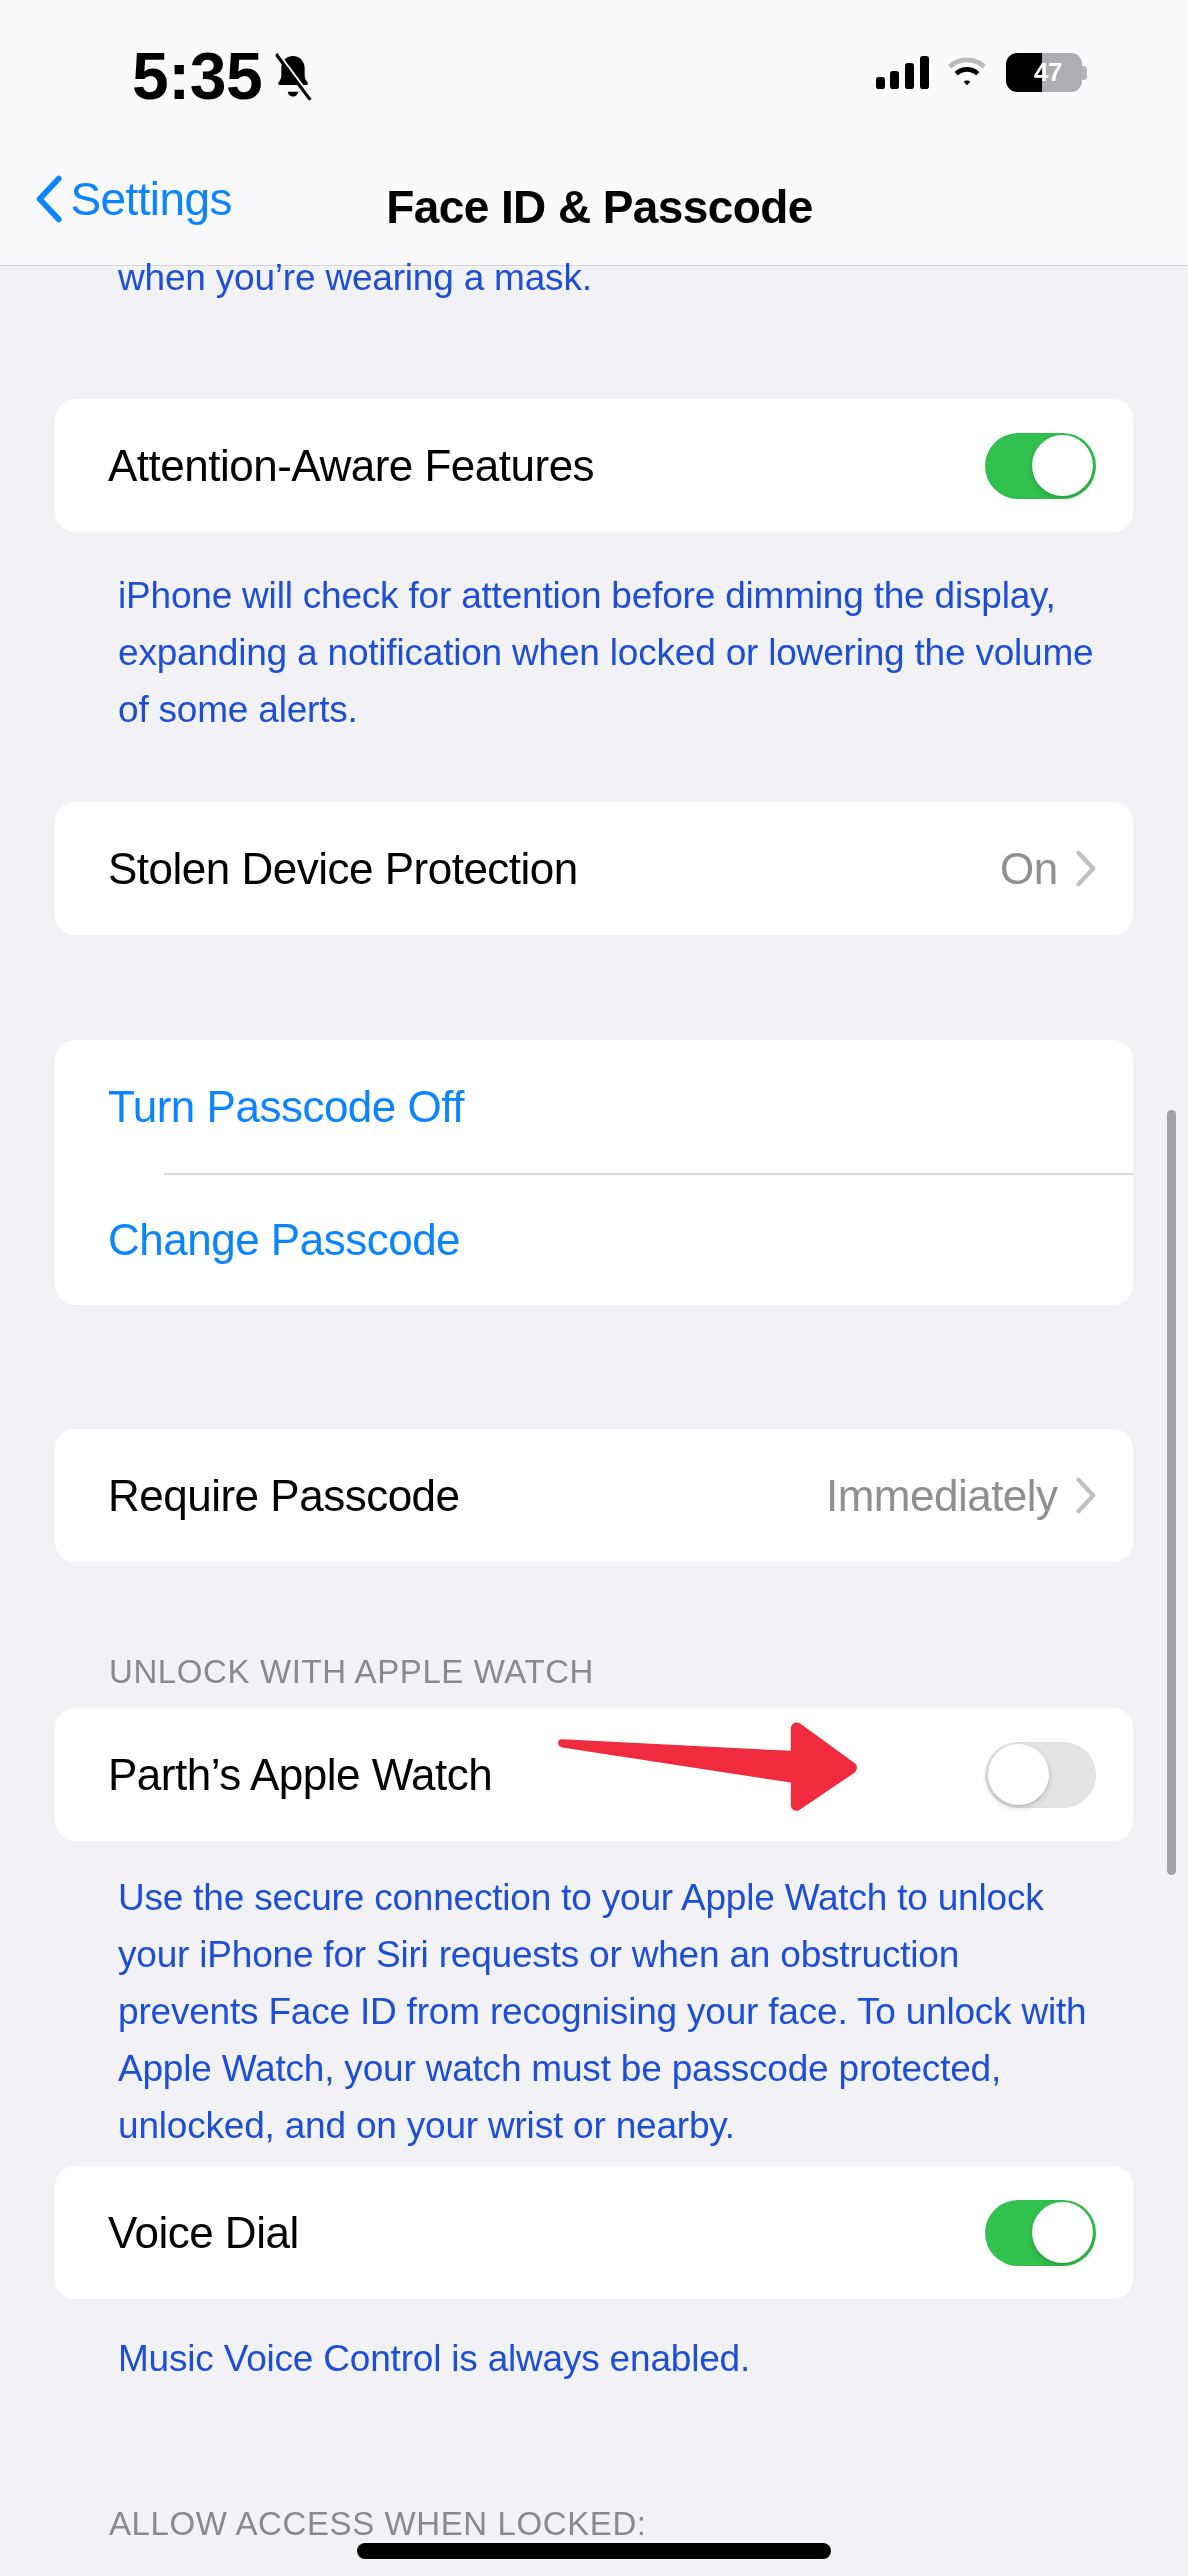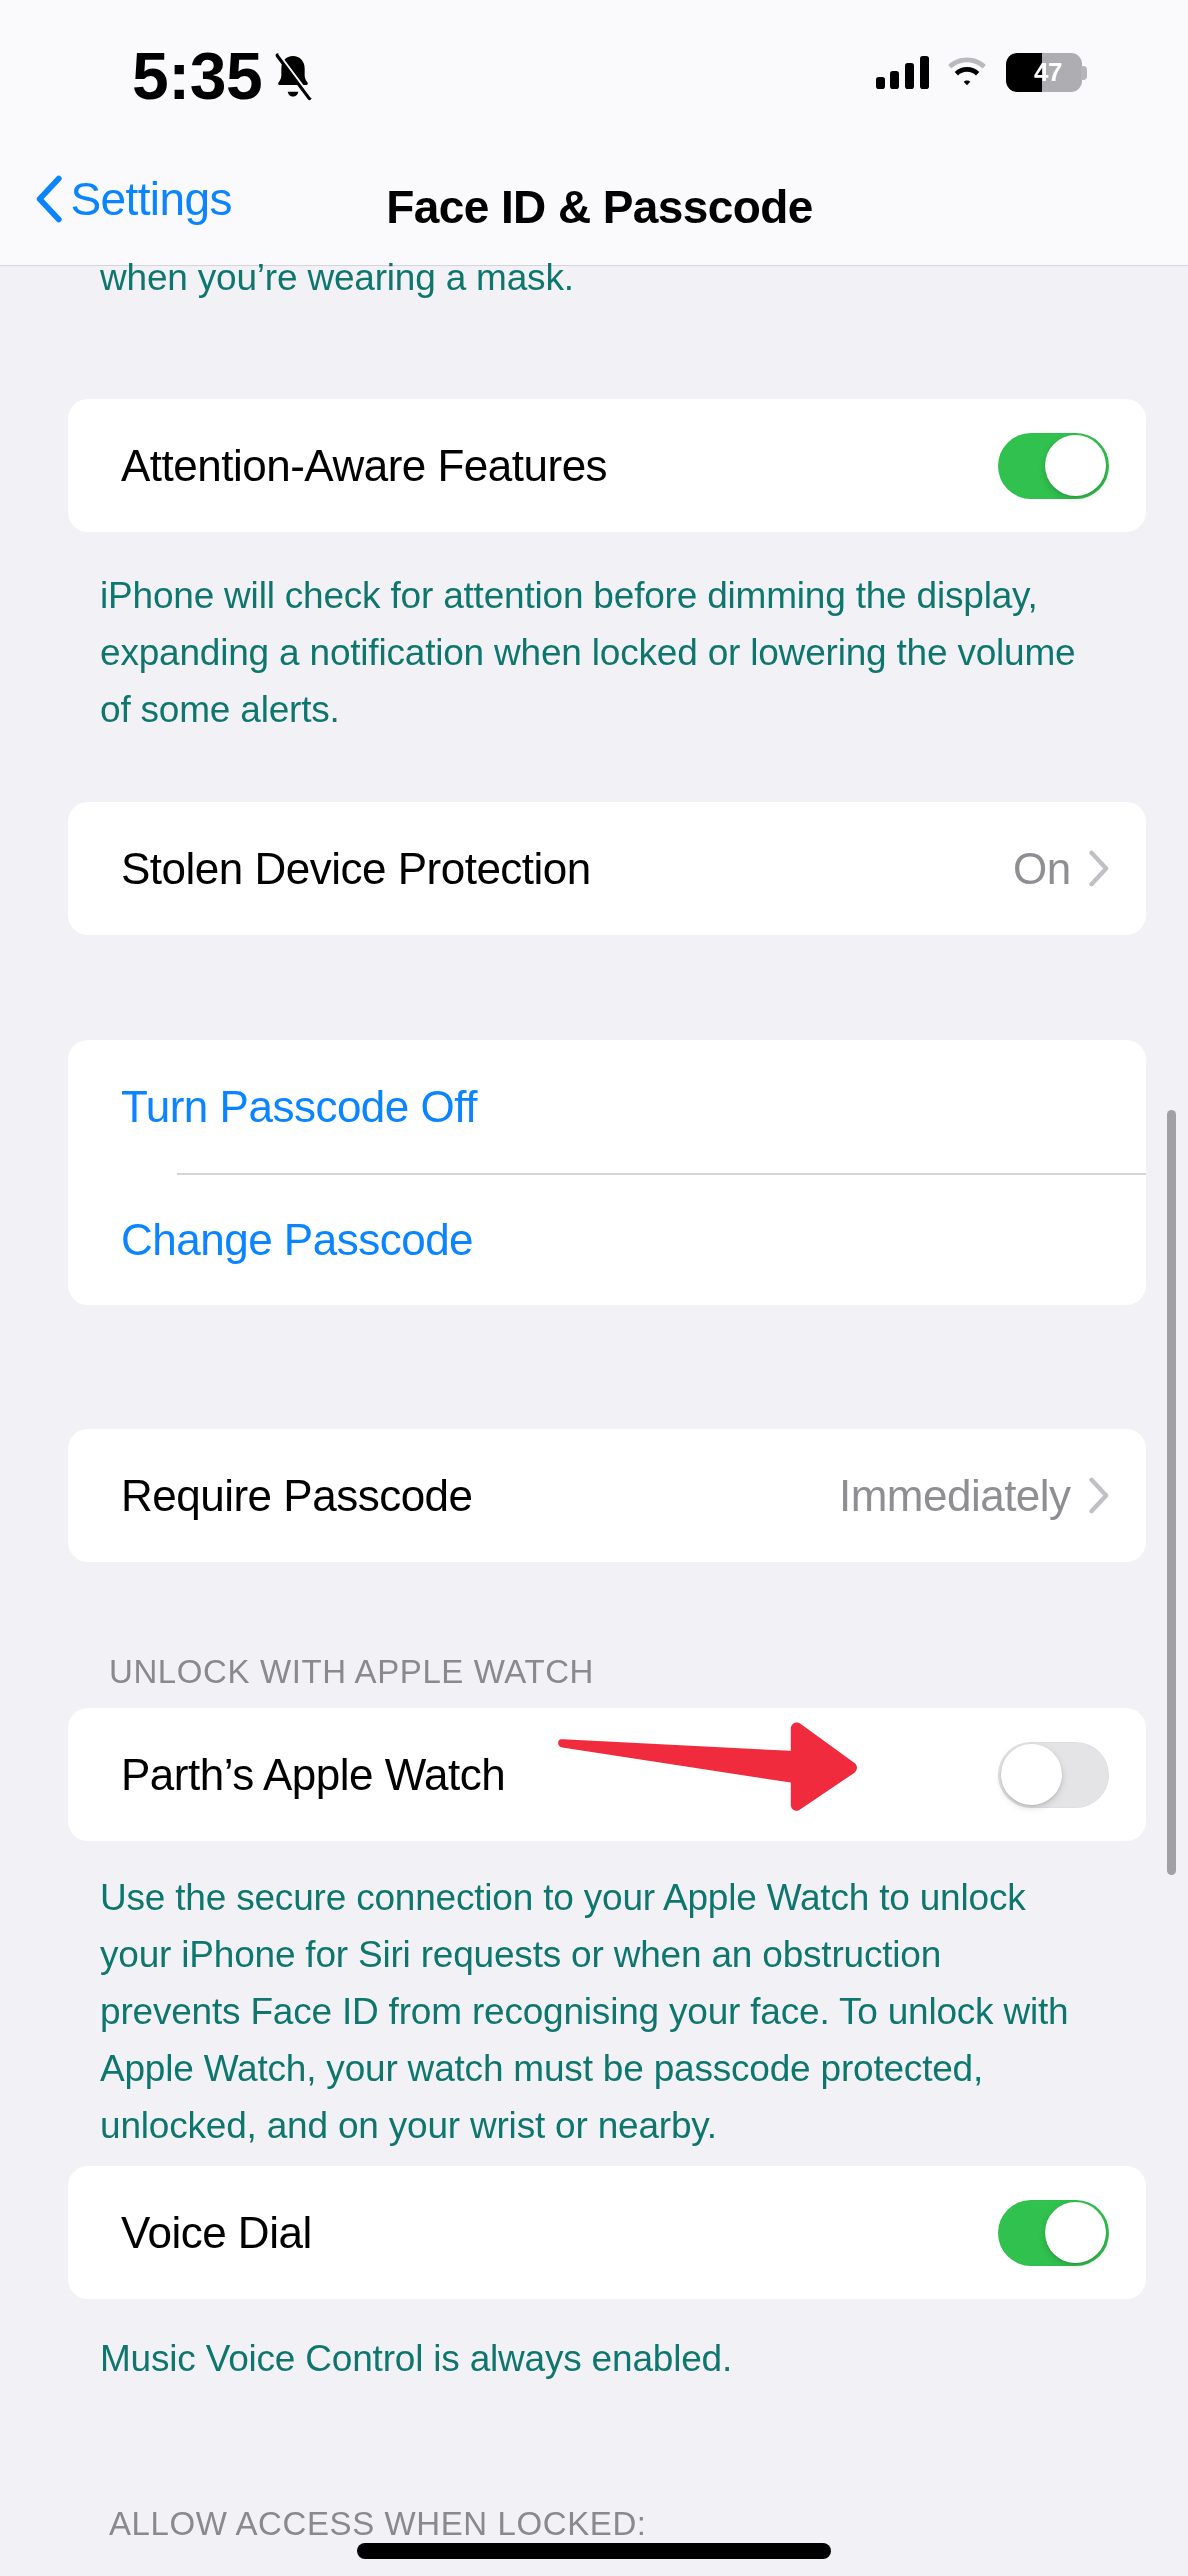--- a/index.html
+++ b/index.html
@@ -74,39 +74,39 @@
     padding-left:11px;
   }
 
   
   .content{
     position:absolute; top:266px; left:0; width:1188px; height:2310px;
     background:#f2f2f6;
   }
 
   .card{
-    position:absolute; left:68px; width:1078px;
+    position:absolute; left:55px; width:1078px;
     background:#fff; border-radius:20px;
   }
   .row{
     position:relative; width:100%; height:100%;
     display:flex; align-items:center; padding:0 37px 0 53px;
   }
   .row-label{
     font-size:44px; color:#000; letter-spacing:-0.5px; flex:1;
   }
   .row-label.blue{ color:#0a84ff; }
   .row-value{
     font-size:44px; color:#8e8e93; letter-spacing:-0.5px; margin-right:18.4px;
   }
   .chev-right{ width:20px; height:37px; flex-shrink:0; }
 
   .footnote{
-    position:absolute; left:100px; width:977px;
-    font-size:37px; line-height:57px; color:#0f766e; letter-spacing:-0.2px;
+    position:absolute; left:118px; width:977px;
+    font-size:37px; line-height:57px; color:#1d4ed8; letter-spacing:-0.2px;
   }
   .section-header{
     position:absolute; left:109px;
     font-size:33px; color:#8a8a8e; letter-spacing:0.6px;
   }
   .divider{
     position:absolute; left:109px; right:0; height:1.8px; background:#d6d6da;
   }
 
   

